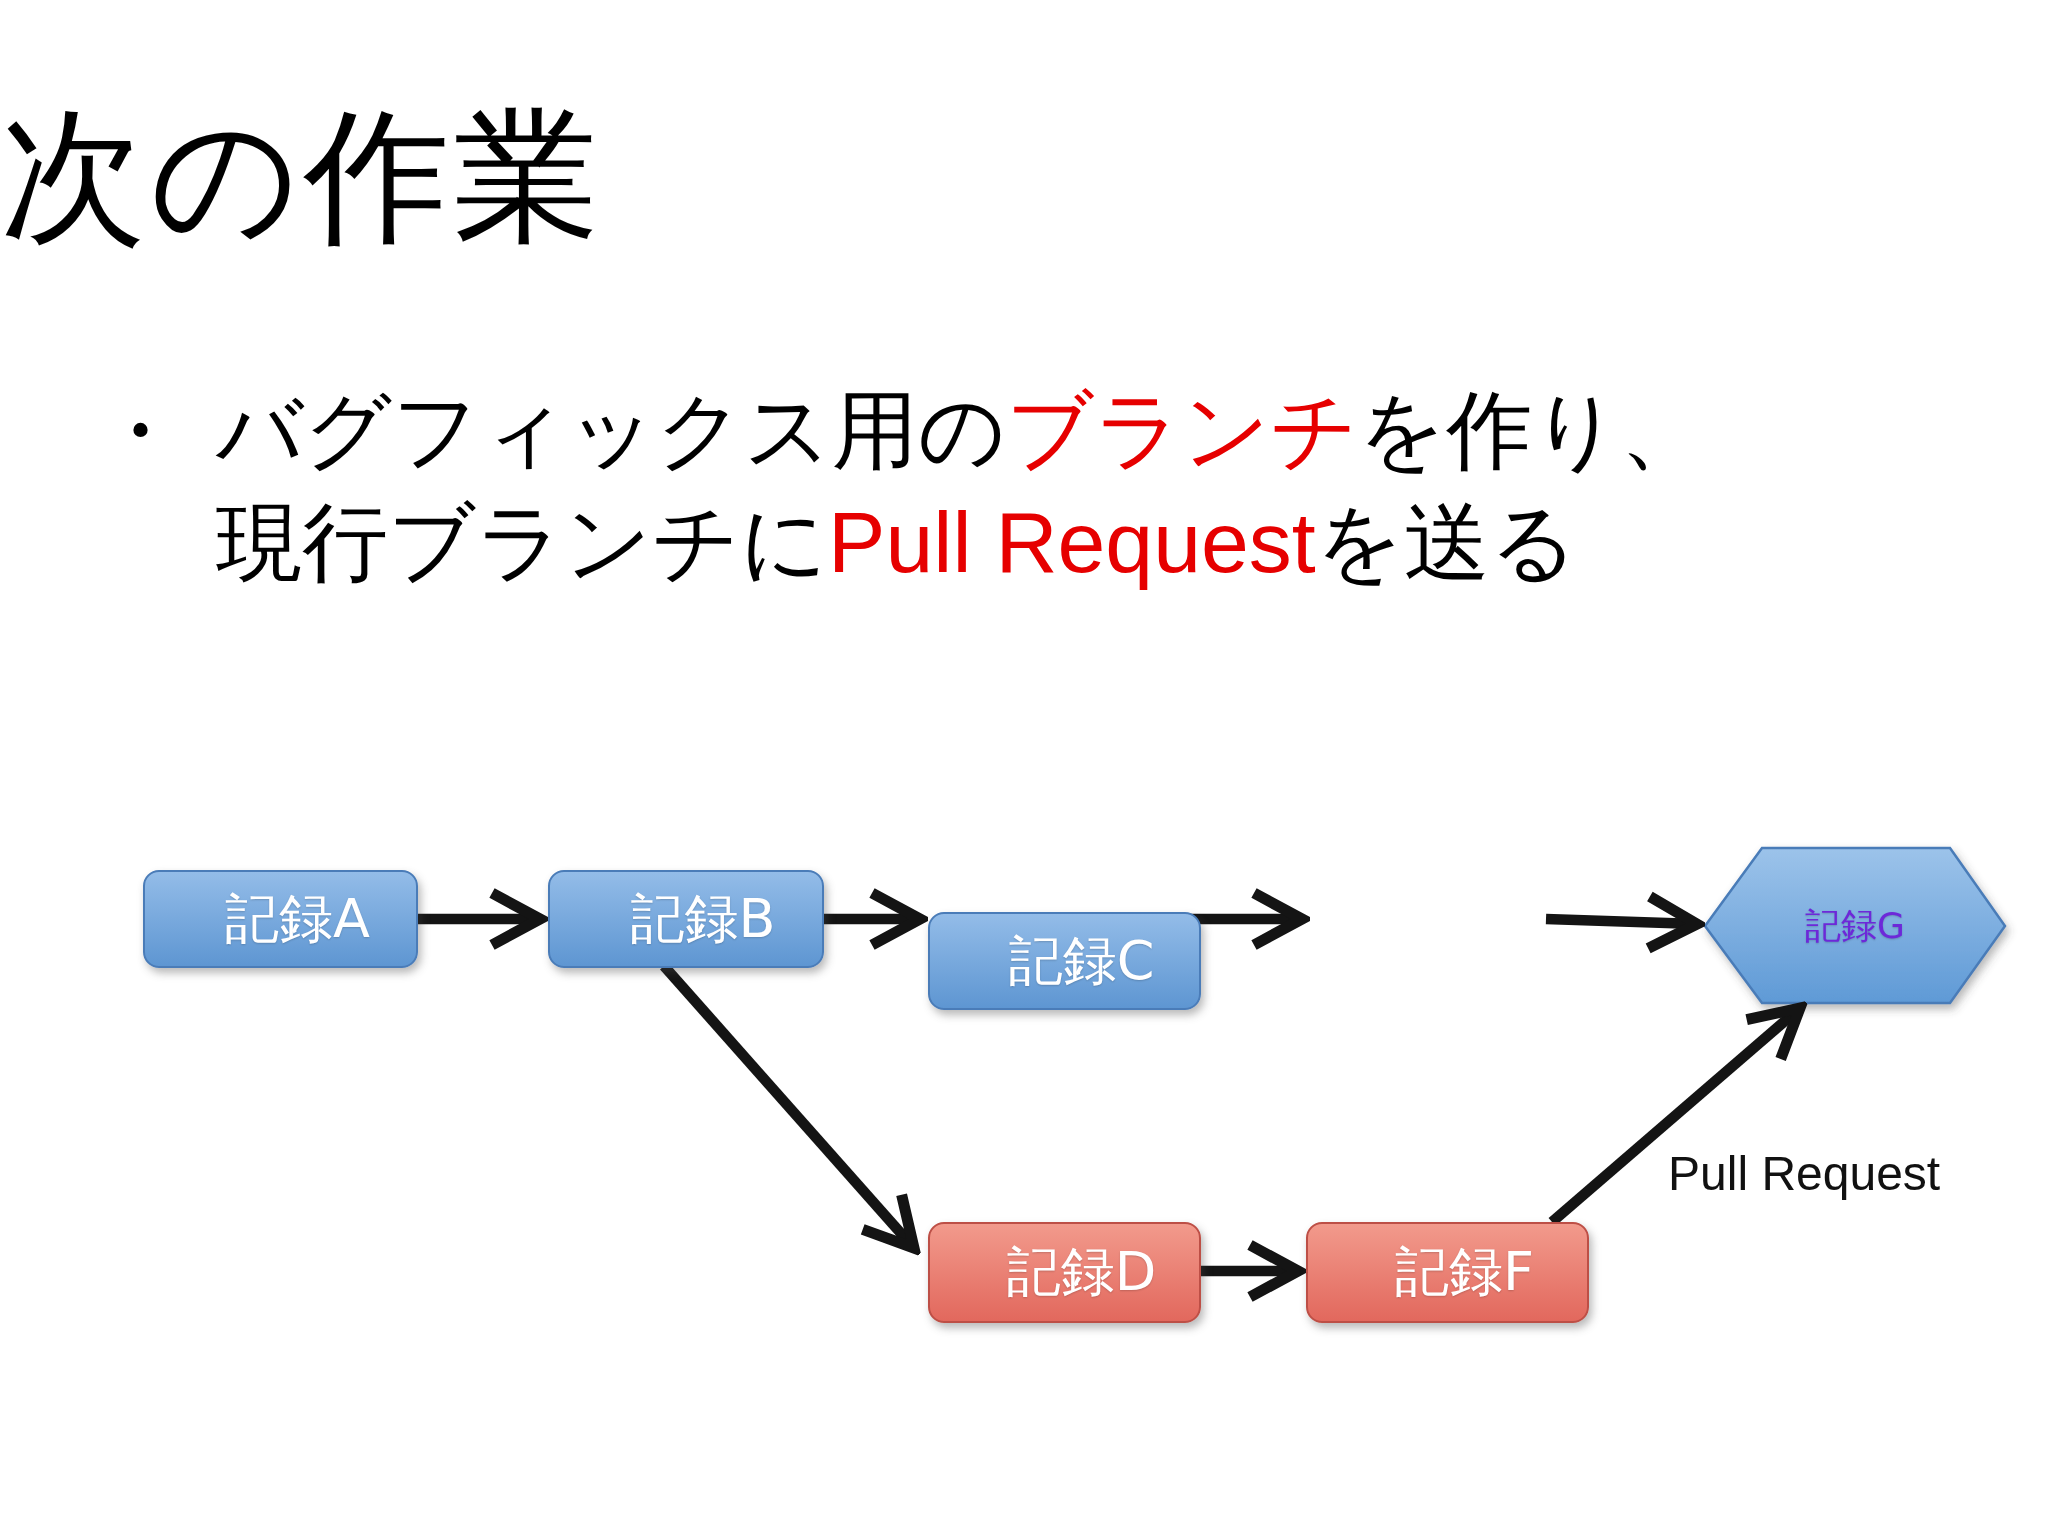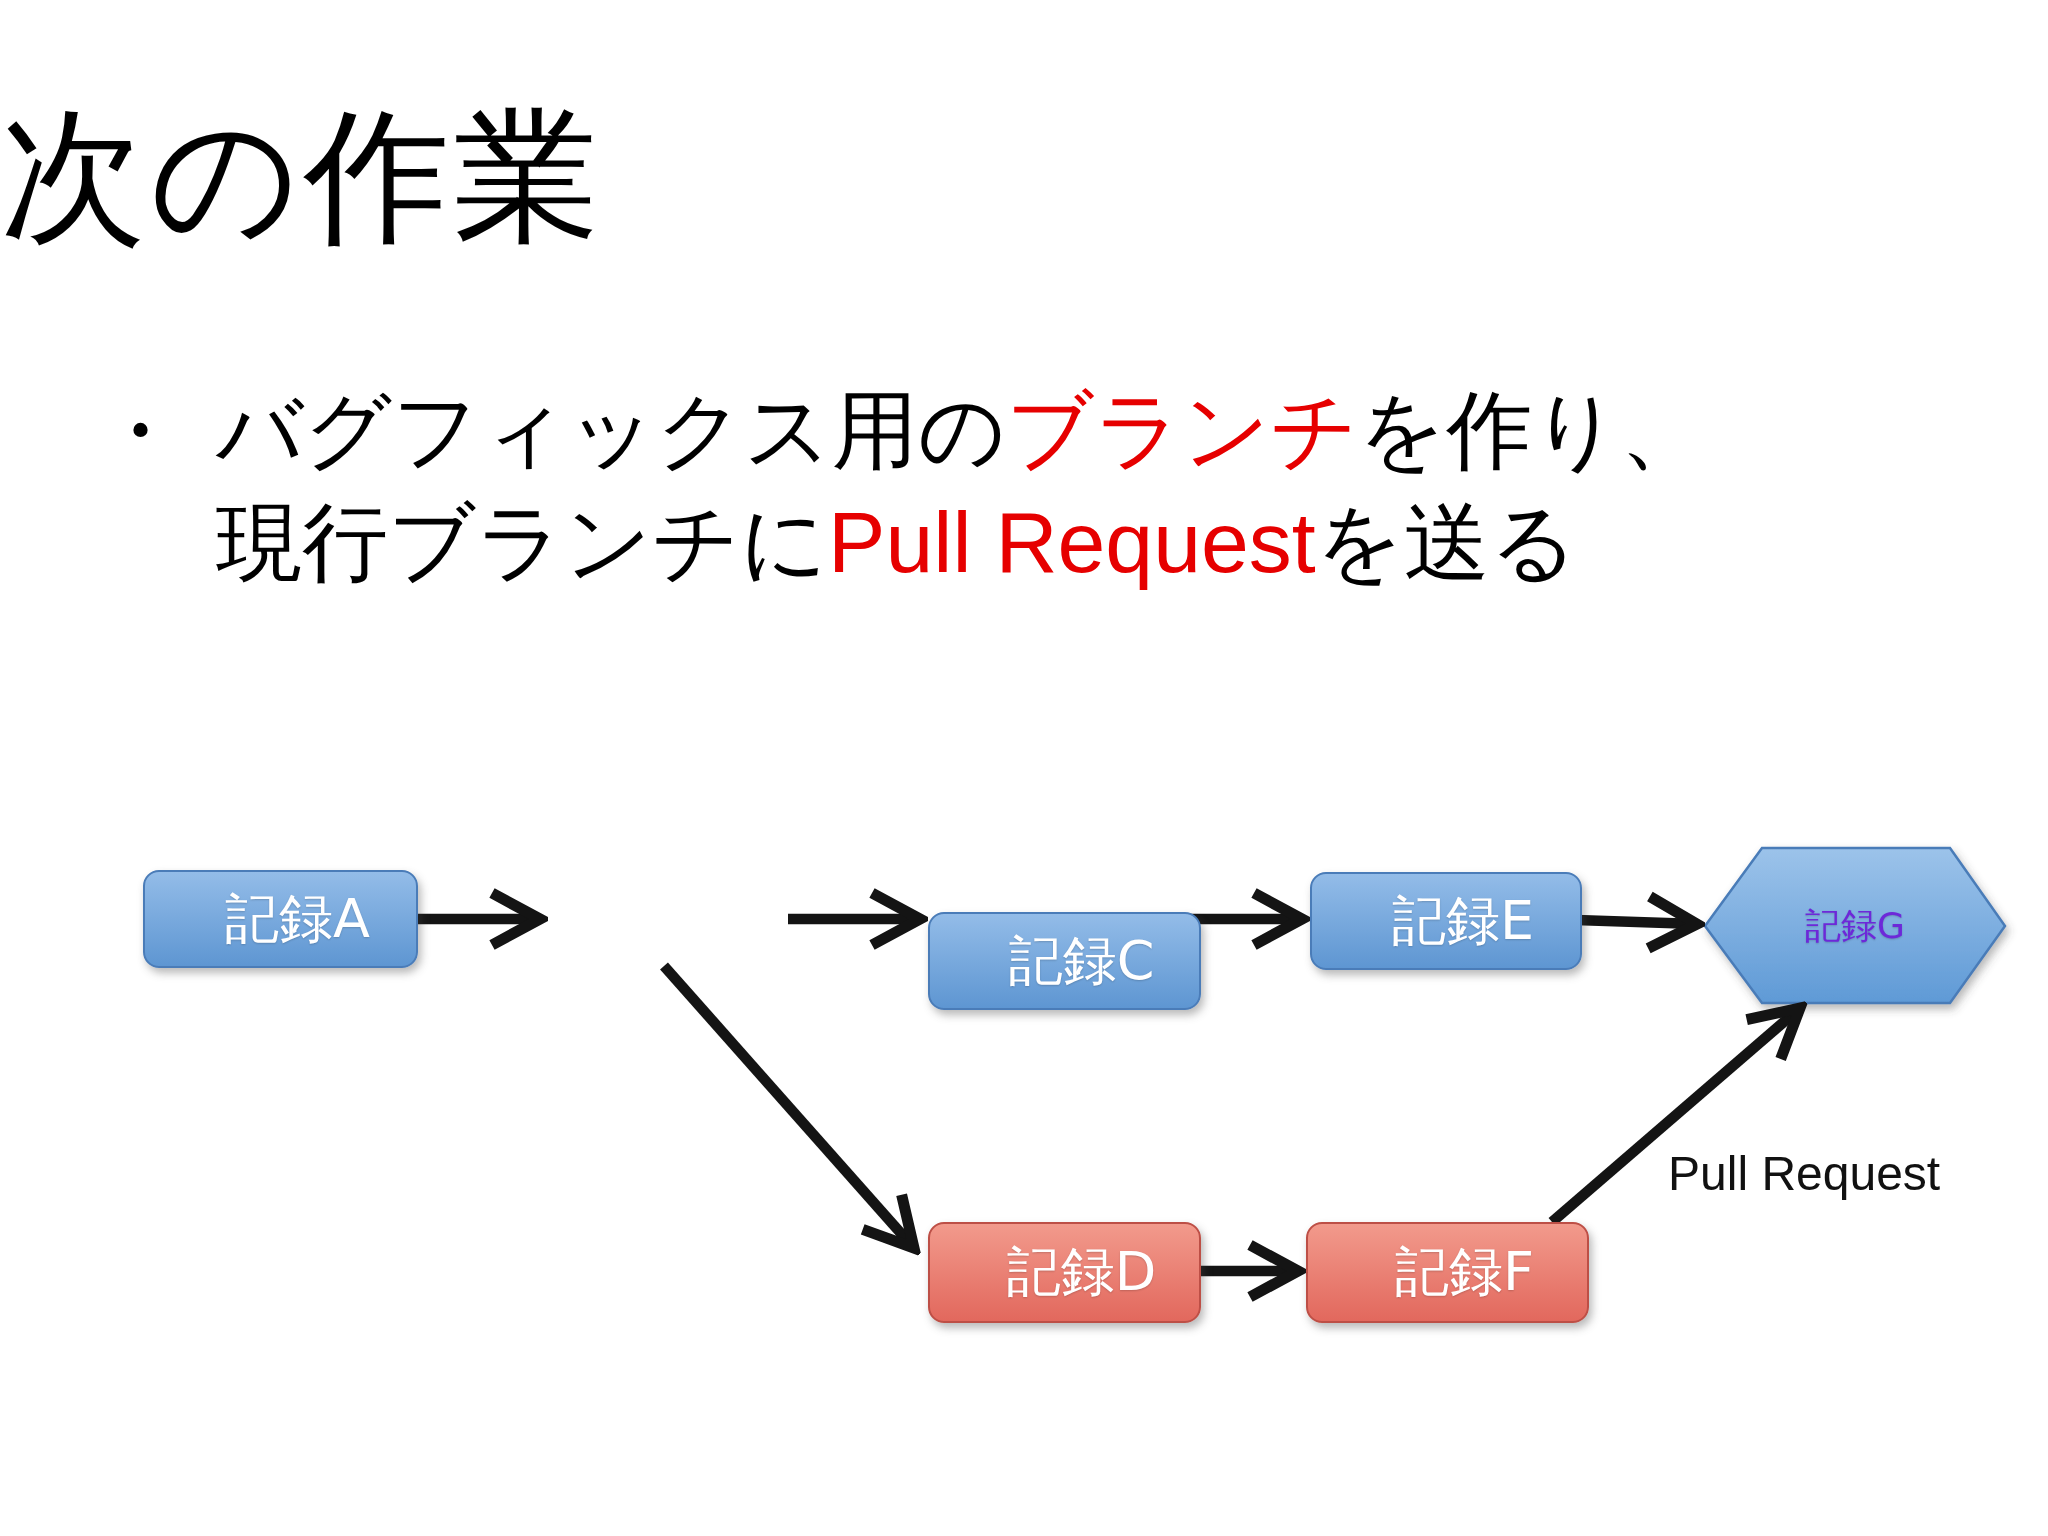--- a/index.html
+++ b/index.html
@@ -106,21 +106,21 @@
       <line x1="788" y1="919" x2="920" y2="919" marker-end="url(#arrowV)"></line>
       <line x1="1165" y1="919" x2="1302" y2="919" marker-end="url(#arrowV)"></line>
       <line x1="1546" y1="919" x2="1697" y2="924" marker-end="url(#arrowV)"></line>
       <line x1="664" y1="966" x2="914" y2="1248" marker-end="url(#arrowV)"></line>
       <line x1="1165" y1="1271" x2="1298" y2="1271" marker-end="url(#arrowV)"></line>
       <line x1="1552" y1="1222" x2="1800" y2="1008" marker-end="url(#arrowV)"></line>
     </g>
   </svg>
 
   <div class="node blue node-a">記録A</div>
+  <div class="node blue node-b">記録B</div>
   <div class="node blue node-c">記録C</div>
-  <div class="node blue node-e">記録E</div>
   <div class="hex-label">記録G</div>
   <div class="node red node-d">記録D</div>
   <div class="node red node-f">記録F</div>
 
   <div class="pr-label">Pull Request</div>
 
 </div>
 
 </body></html>

